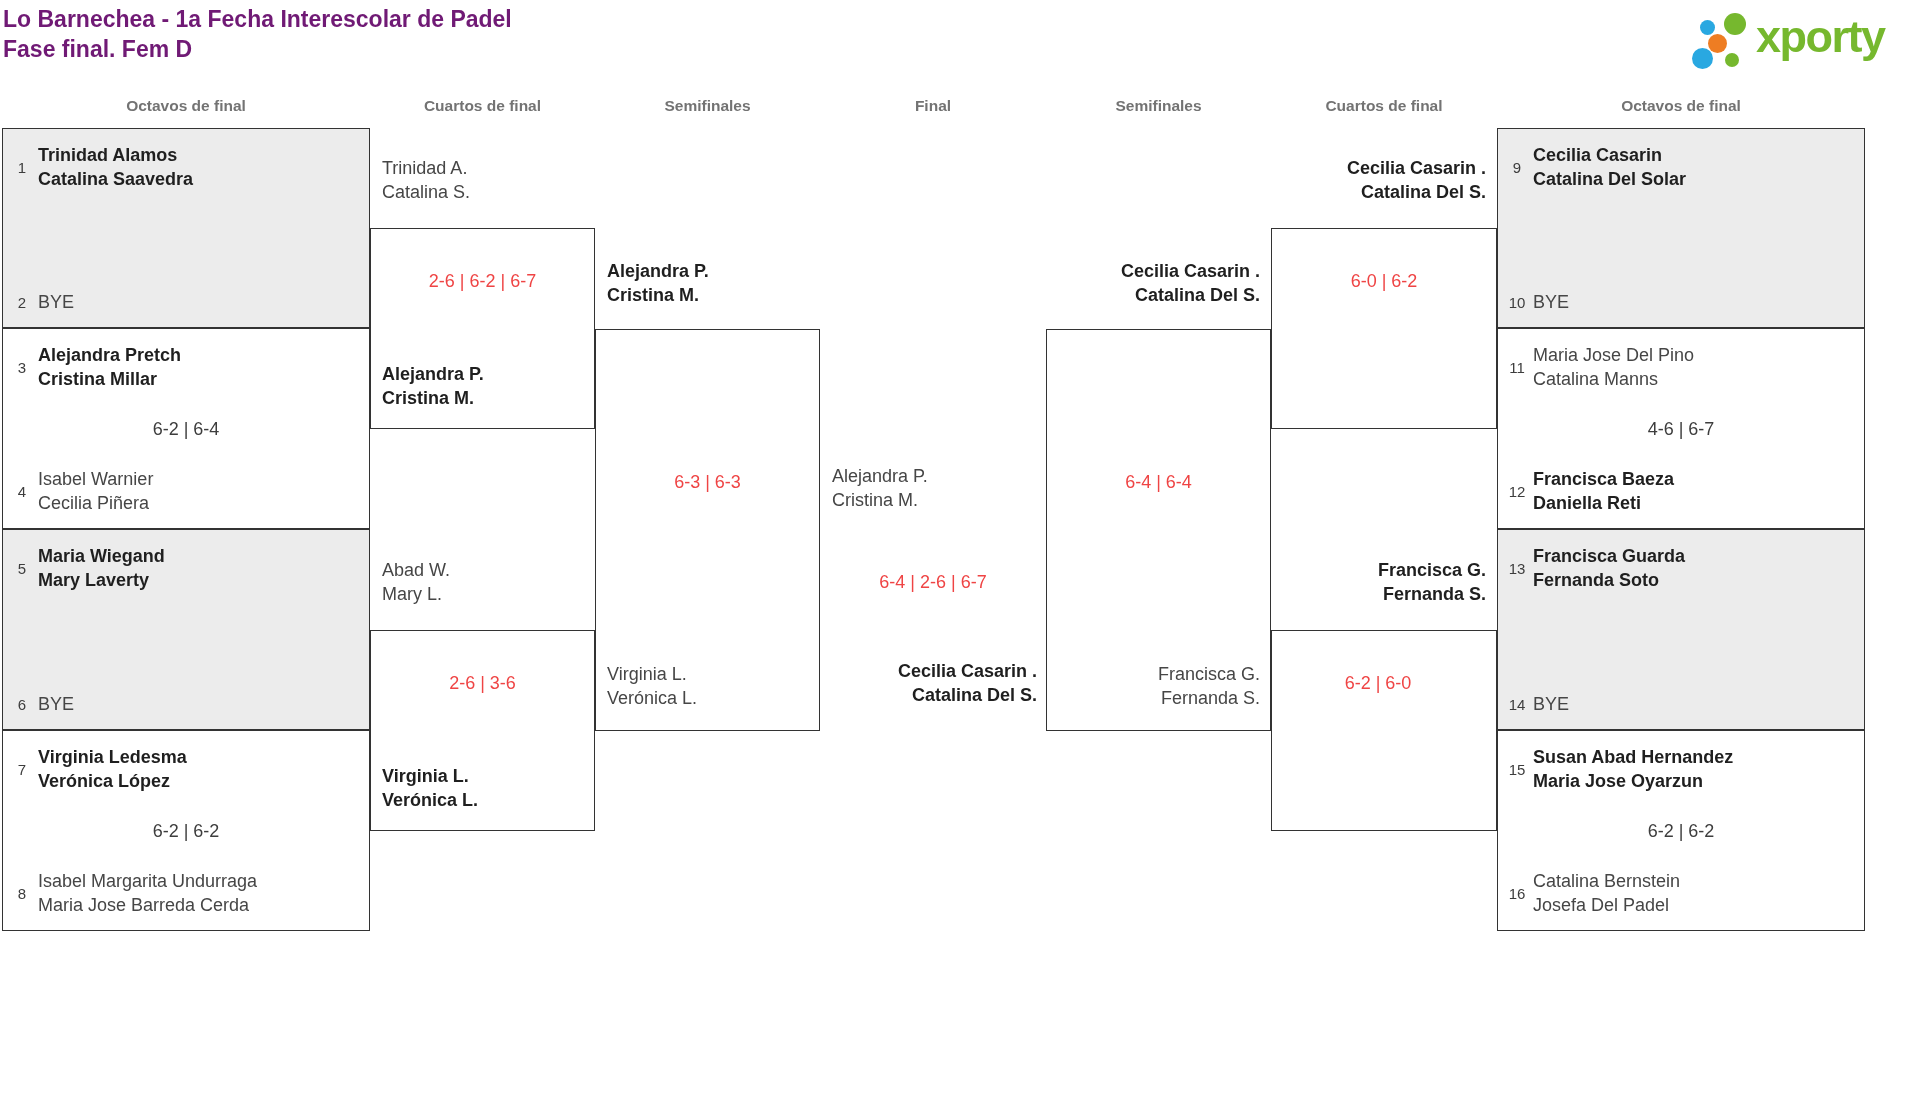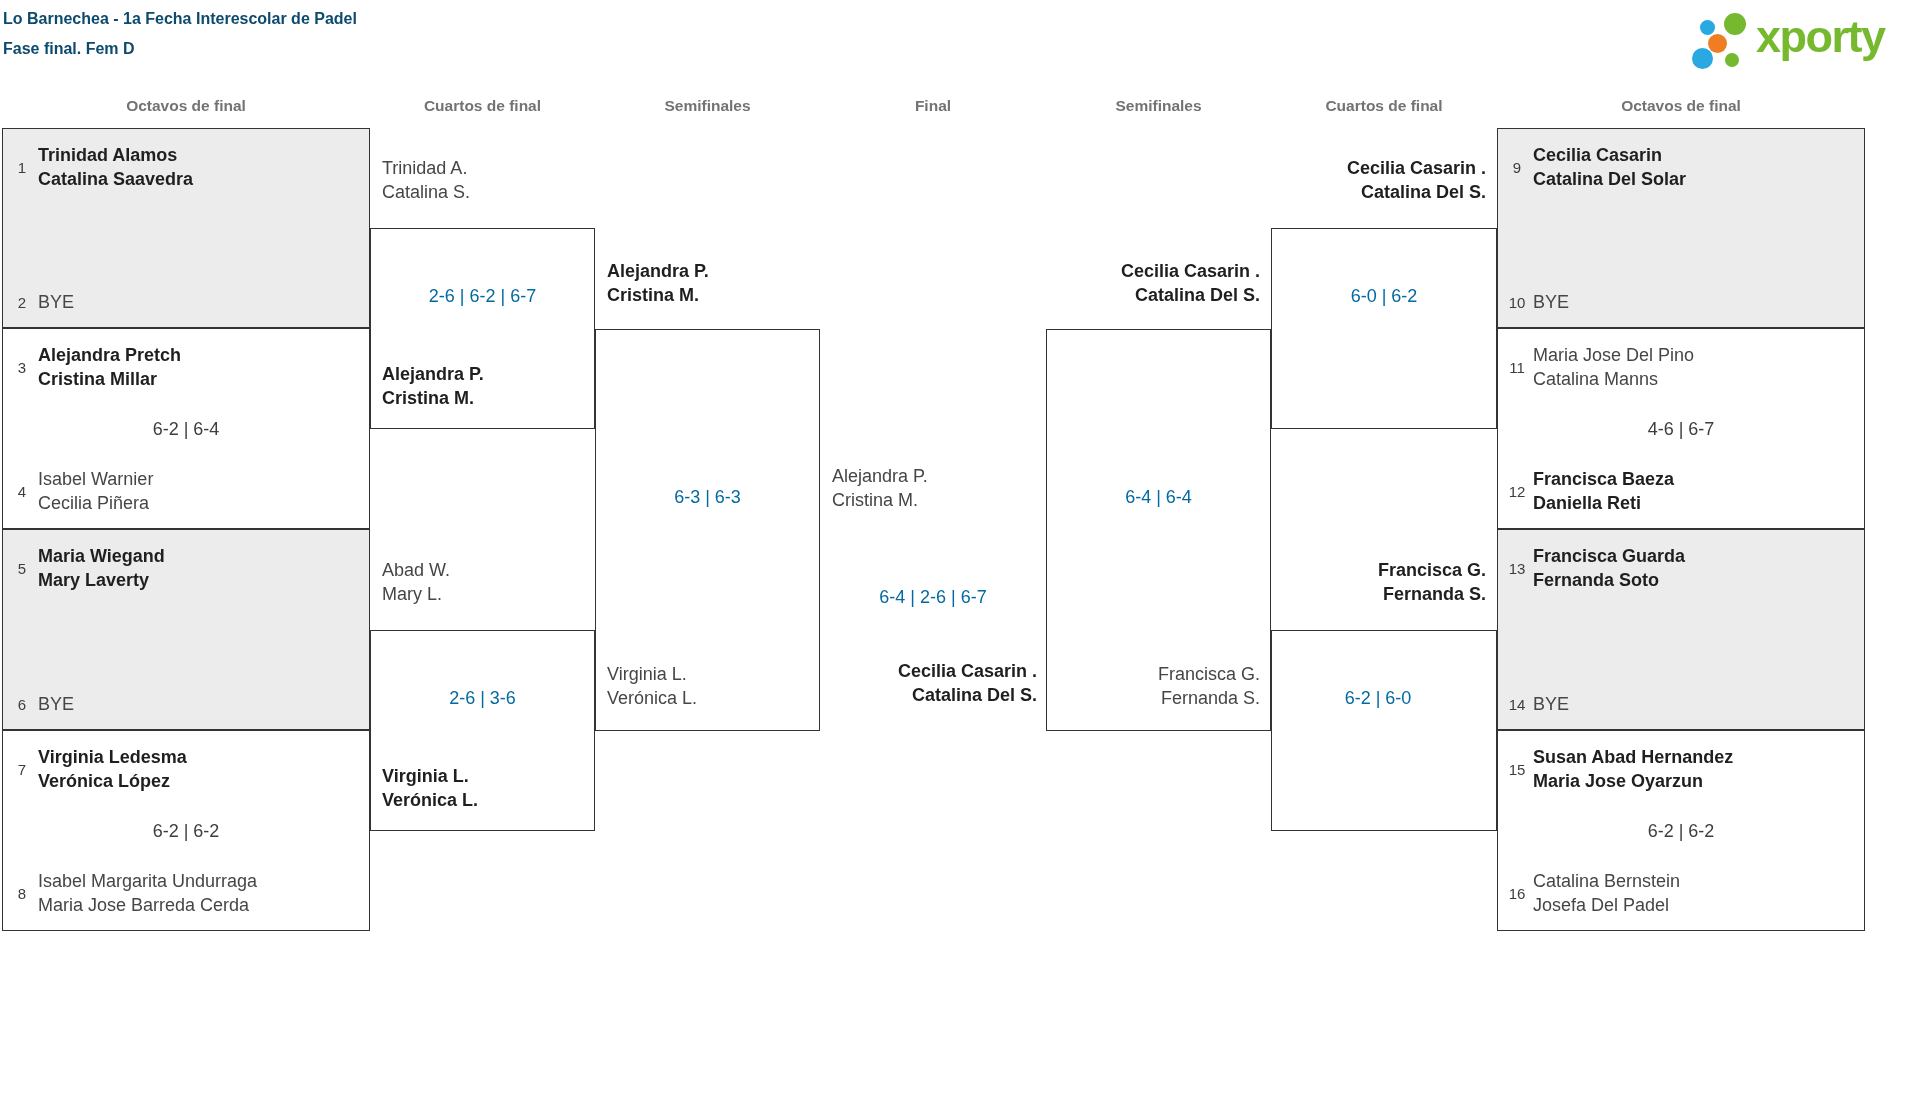--- a/index.html
+++ b/index.html
@@ -1,21 +1,21 @@
 <!DOCTYPE html>
 <html><head>
 <meta charset="utf-8">
 <style>
   html,body{margin:0;padding:0;background:#fff;}
   .stage{
     position:relative;width:1920px;height:1100px;background:#fff;overflow:hidden;
     font-family:"Liberation Sans","DejaVu Sans",sans-serif;color:#222;
   }
   
-  .title{position:absolute;left:3px;top:4px;font-size:16px;line-height:30px;font-weight:700;color:#0c4a6e;}
+  .title{position:absolute;left:3px;top:4px;font-size:23px;line-height:30px;font-weight:700;color:#701a75;}
   
   .logo{position:absolute;left:1690px;top:7px;width:228px;height:66px;}
   .dot{position:absolute;border-radius:50%;}
   .d-blue-s{left:10px;top:13px;width:15px;height:15px;background:#29a8e1;}
   .d-green-b{left:34px;top:6px;width:22px;height:22px;background:#76b82e;}
   .d-orange{left:18px;top:27px;width:19px;height:19px;background:#ee7d23;}
   .d-blue-b{left:2px;top:41px;width:21px;height:21px;background:#29a8e1;}
   .d-green-s{left:35px;top:46px;width:14px;height:14px;background:#76b82e;}
   .logo-text{position:absolute;left:66px;top:5px;font-size:45px;line-height:50px;font-weight:700;letter-spacing:-1.5px;color:#76b82e;}
   
@@ -30,21 +30,21 @@
   .names{font-size:18px;line-height:24px;color:#464646;}
   .names.bold{font-weight:700;color:#1f1f1f;}
   .nl{display:block;}
   .oscore{position:absolute;left:0;right:0;top:50%;transform:translateY(-50%);text-align:center;font-size:18px;color:#3d3d3d;}
   
   .mbox{position:absolute;border:1px solid #333;box-sizing:border-box;background:#fff;}
   
   .mlabel{position:absolute;font-size:18px;line-height:24px;color:#464646;}
   .mlabel.bold{font-weight:700;color:#1f1f1f;}
   .mlabel.right{text-align:right;}
-  .mscore{position:absolute;text-align:center;font-size:18px;color:#0369a1;margin-top:15px;}
+  .mscore{position:absolute;text-align:center;font-size:18px;color:#ef4444;}
 </style>
 </head>
 <body>
 
 <div class="stage">
 
   <div class="title">
     <div>Lo Barnechea - 1a Fecha Interescolar de Padel</div>
     <div>Fase final. Fem D</div>
   </div>

